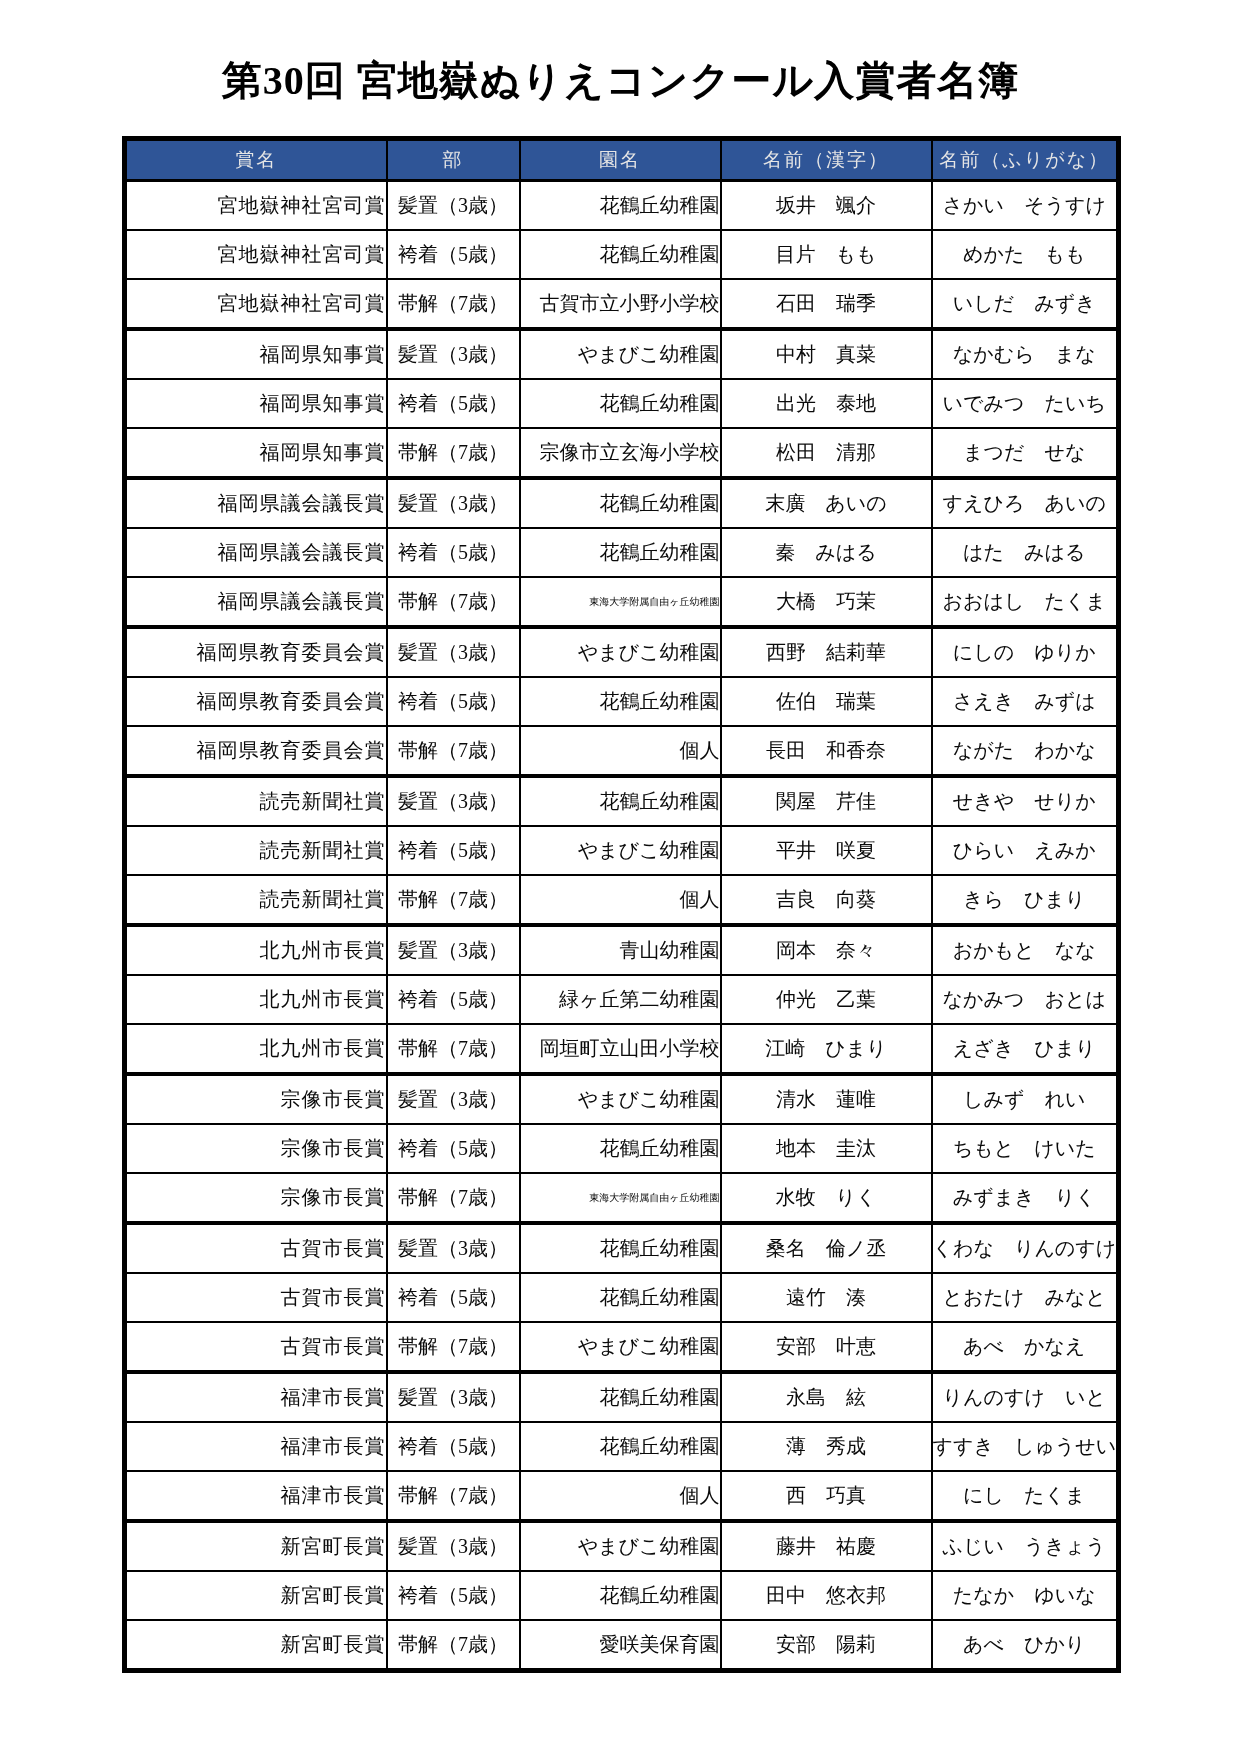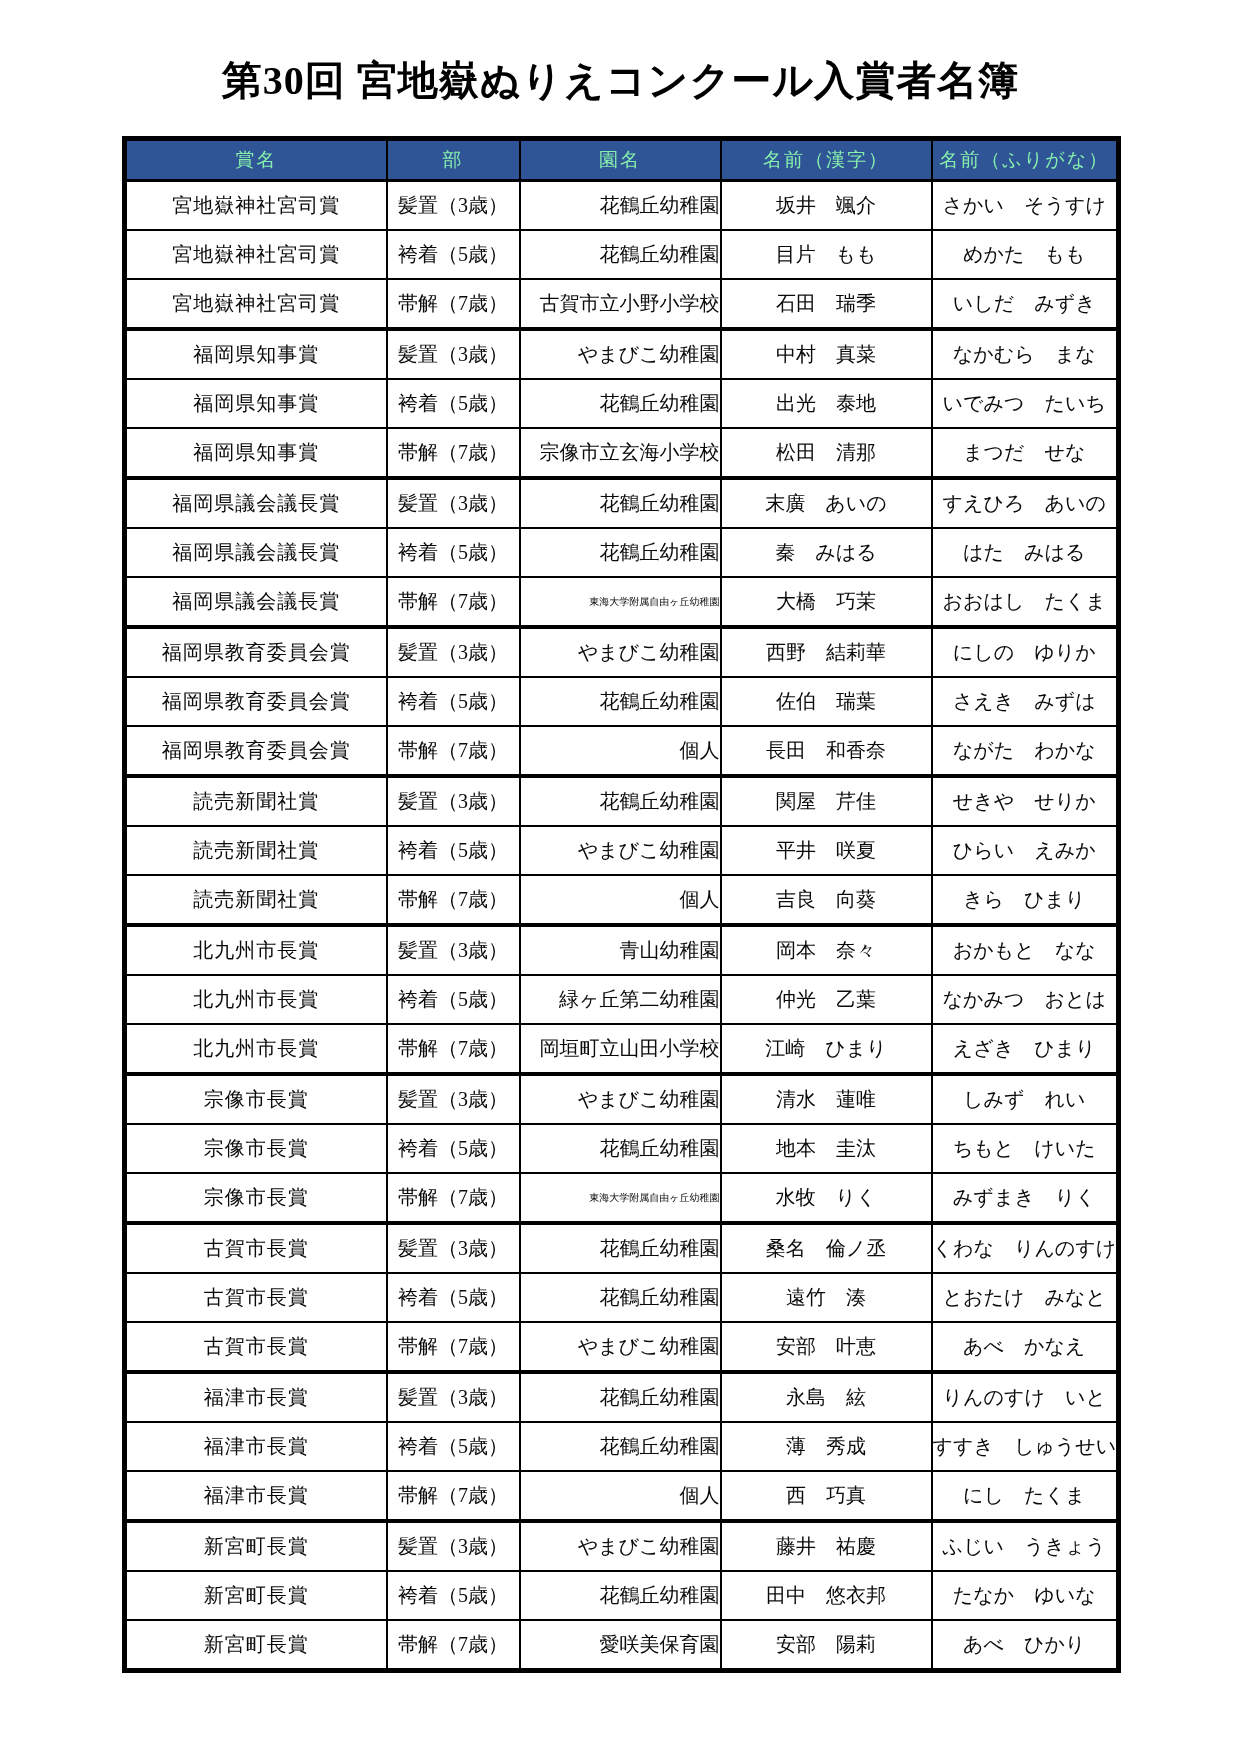--- a/index.html
+++ b/index.html
@@ -31,21 +31,21 @@
   }
   table.awards {
     border-collapse: collapse;
     table-layout: fixed;
     margin: 32px 0 0 122px;
     width: 994px;
     border: 5px solid #000000;
   }
   table.awards th {
     background: #2F5597;
-    color: #86efac;
+    color: #e5e5e5;
     font-weight: normal;
     font-size: 19px;
     height: 38px;
     border: 2px solid #000000;
     padding: 0;
     text-align: center;
     letter-spacing: 2px;
   }
   table.awards thead th {
     border-bottom: 3px solid #000000;
@@ -55,21 +55,21 @@
     height: 47px;
     border: 2px solid #000000;
     padding: 0;
     color: #0a0a0a;
     overflow: hidden;
     white-space: nowrap;
   }
   tr.group-start td {
     border-top: 4px solid #000000;
   }
-  td.col0 { text-align: center;  padding-left: 13px; letter-spacing: 1px; }
+  td.col0 { text-align: right;  padding-left: 13px; letter-spacing: 1px; }
   td.col1 { text-align: center;  padding-left: 10px; }
   td.col2 { text-align: right; }
   td.col2.small { font-size: 10px; }
   td.col3 { text-align: center; }
   td.col4 { text-align: center;  padding-left: 15px; }
 </style>
 </head>
 <body>
 
 <div class="page">

